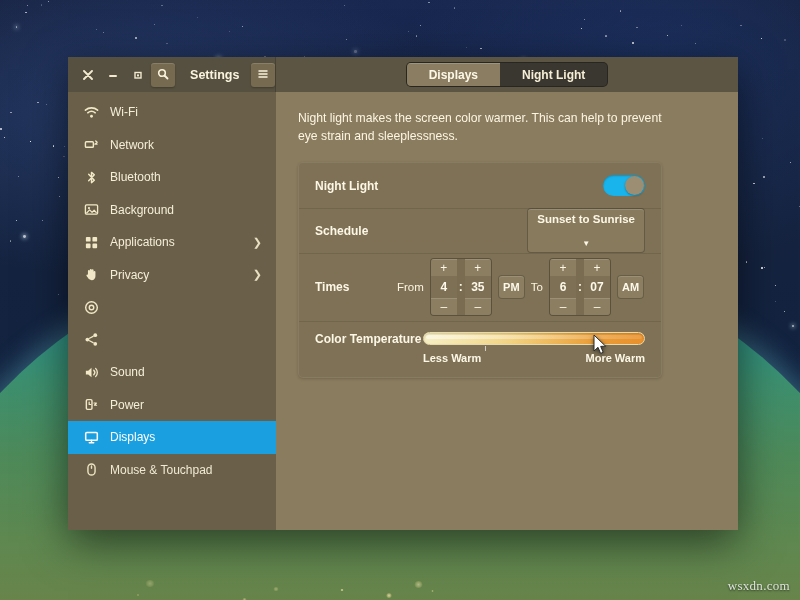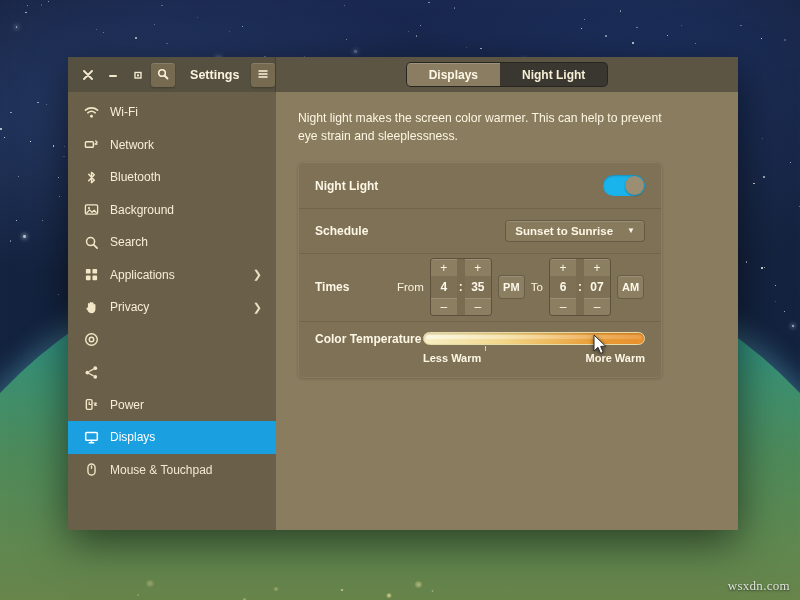--- a/index.html
+++ b/index.html
@@ -248,20 +248,21 @@
   
   .dropdown {
     background:#877a5d;
     border:1px solid rgba(0,0,0,.26);
     border-radius:4px;
     padding:4px 9px;
     display:flex; align-items:center; gap:14px;
     color:#fdf7e6; font-size:11.5px; font-weight:bold;
     box-shadow: inset 0 1px 0 rgba(255,255,255,.15);
     white-space:nowrap;
+    flex-direction:column;
   }
   .caret { font-size:8px; }
 
   
   #times-row { min-height:68px; align-items:center; }
   #times-widgets {
     margin-left:auto;
     display:flex; align-items:center; gap:6px;
     padding-right:1px;
   }
@@ -682,29 +683,20 @@
           <svg width="15" height="15" viewBox="0 0 16 16">
               <rect x="1.5" y="3" width="13" height="10" rx="1.2" fill="none" stroke="currentColor" stroke-width="1.4"></rect>
               <circle cx="5.3" cy="6.4" r="1.2" fill="currentColor"></circle>
               <path d="M2.6 12 L6 8.4 L8.6 11 L10.8 8.8 L13.4 11.6" fill="none" stroke="currentColor" stroke-width="1.3" stroke-linejoin="round"></path>
             </svg>
         </span>
         <span class="lbl">Background</span>
       </div>
 
 
-      <div class="nav-item">
-        <span class="ico">
-          <svg width="15" height="15" viewBox="0 0 16 16">
-              <circle cx="7" cy="7" r="4.3" fill="none" stroke="currentColor" stroke-width="1.6"></circle>
-              <path d="M10.2 10.2 L14 14" stroke="currentColor" stroke-width="1.8" stroke-linecap="round"></path>
-            </svg>
-        </span>
-        <span class="lbl">Search</span>
-      </div>
 
       <div class="nav-item">
         <span class="ico">
           <svg width="15" height="15" viewBox="0 0 16 16">
               <rect x="2" y="2" width="5" height="5" rx="1" fill="currentColor"></rect>
               <rect x="9" y="2" width="5" height="5" rx="1" fill="currentColor"></rect>
               <rect x="2" y="9" width="5" height="5" rx="1" fill="currentColor"></rect>
               <rect x="9" y="9" width="5" height="5" rx="1" fill="currentColor"></rect>
             </svg>
         </span>
@@ -735,20 +727,29 @@
         <span class="ico">
           <svg width="15" height="15" viewBox="0 0 16 16">
               <circle cx="12" cy="3.4" r="2" fill="currentColor"></circle>
               <circle cx="12" cy="12.6" r="2" fill="currentColor"></circle>
               <circle cx="3.6" cy="8" r="2" fill="currentColor"></circle>
               <path d="M5.4 7 L10.2 4.4 M5.4 9 L10.2 11.6" stroke="currentColor" stroke-width="1.3"></path>
             </svg>
         </span>
       </div>
 
+      <div class="nav-item">
+        <span class="ico">
+          <svg width="15" height="15" viewBox="0 0 16 16">
+              <path d="M2 6 H4.5 L8 3 V13 L4.5 10 H2 z" fill="currentColor"></path>
+              <path d="M10.4 5.6 a3.4 3.4 0 0 1 0 4.8 M12.4 3.6 a6.2 6.2 0 0 1 0 8.8" fill="none" stroke="currentColor" stroke-width="1.4" stroke-linecap="round"></path>
+            </svg>
+        </span>
+        <span class="lbl">Sound</span>
+      </div>
 
       <div class="nav-item">
         <span class="ico">
           <svg width="15" height="15" viewBox="0 0 16 16">
               <rect x="2.5" y="2.8" width="6" height="10.4" rx="1.2" fill="none" stroke="currentColor" stroke-width="1.5"></rect>
               <path d="M5.5 5.4 V8 M5.5 8 L7.4 8" stroke="currentColor" stroke-width="1.3" stroke-linecap="round"></path>
               <path d="M10.6 6.4 h2.6 l-2 2.4 h2.2" fill="none" stroke="currentColor" stroke-width="1.3" stroke-linejoin="round" stroke-linecap="round"></path>
             </svg>
         </span>
         <span class="lbl">Power</span>

